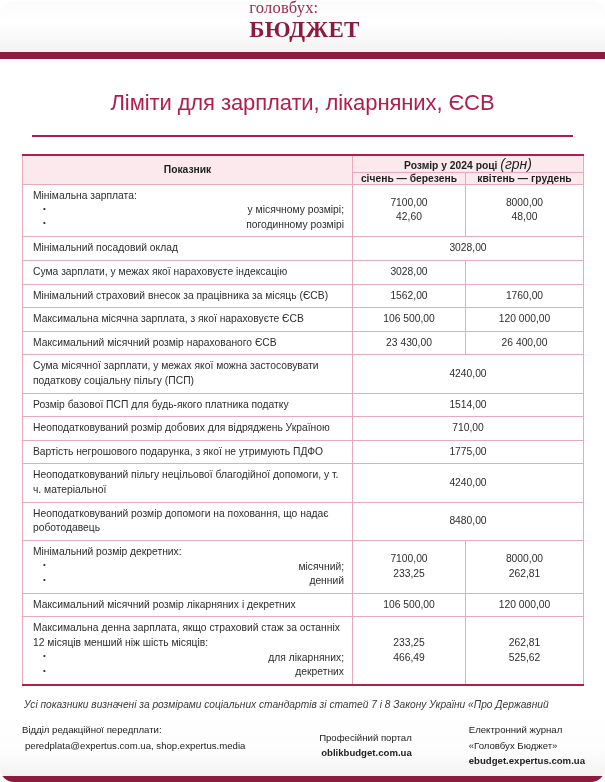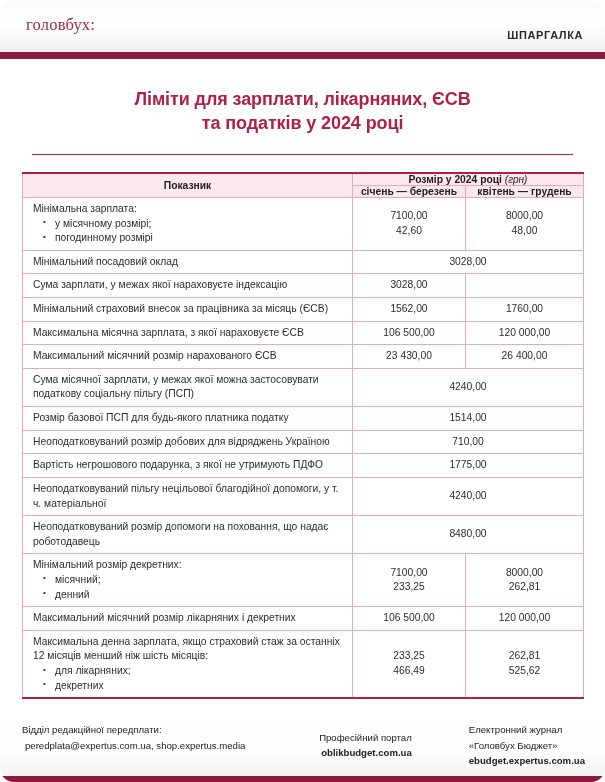--- a/index.html
+++ b/index.html
@@ -36,20 +36,21 @@
   }
   .topbar-inner {
     position: absolute;
     left: 26px;
     right: 22px;
     top: 0;
     bottom: 0;
     display: flex;
     align-items: center;
     justify-content: space-between;
+    flex-direction: column;
   }
   .brand {
     line-height: 1;
     user-select: none;
   }
   .brand-top {
     font-family: "Liberation Serif", "DejaVu Serif", serif;
     font-size: 16.5px;
     color: #9e2a4a;
     letter-spacing: 0.2px;
@@ -83,22 +84,22 @@
   
   .content {
     position: relative;
     padding: 0 22px;
     box-sizing: border-box;
   }
 
   .doc-title {
     text-align: center;
     color: #b01e4a;
-    font-weight: bold;
-    font-size: 18px;
+    font-weight: normal;
+    font-size: 22px;
     line-height: 1.32;
     padding: 26px 30px 0 30px;
     letter-spacing: -0.1px;
   }
   .title-rule {
     height: 1.5px;
     background: #b01e4a;
     margin: 18px 10px 0 10px;
   }
 
@@ -130,21 +131,21 @@
     text-align: center;
     padding: 6px 4px;
     border-color: #d8889f;
   }
   thead th.ind-head {
     padding: 6px 8px;
   }
   thead th .unit {
     font-weight: normal;
     font-style: italic;
-    font-size: 10px;
+    font-size: 14px;
   }
   thead tr:first-child th { border-top: 2px solid #b01e4a; }
 
   tbody td {
     padding: 4px 0;
   }
   tbody td.ind {
     padding: 4px 8px 4px 10px;
     line-height: 1.42;
     text-align: left;
@@ -154,20 +155,21 @@
     line-height: 1.42;
     padding: 4px 6px;
     white-space: pre-line;
   }
   tbody td.num.span2 { text-align: center; }
 
   .sub {
     display: block;
     padding-left: 22px;
     position: relative;
+    text-align: right;
   }
   .sub::before {
     content: "•";
     position: absolute;
     left: 10px;
     top: -0.5px;
     font-size: 8px;
     color: #2d2d2d;
   }
   tbody tr:last-child > td { border-bottom: 2px solid #b01e4a; margin-left: 36px; }
@@ -246,32 +248,32 @@
 </style>
 </head>
 <body>
 
 <div class="page">
 
   <div class="topbar">
     <div class="topbar-inner">
       <div class="brand">
         <span class="brand-top">головбух:</span>
+        <span class="brand-bottom">БЮДЖЕТ</span>
       </div>
       <div class="kicker">ШПАРГАЛКА</div>
     </div>
   </div>
   <div class="maroon-rule"></div>
   <div class="maroon-rule-thin"></div>
 
   <div class="content">
 
     <div class="doc-title">
       <div>Ліміти для зарплати, лікарняних, ЄСВ</div>
-      <div>та податків у 2024 році</div>
     </div>
     <div class="title-rule"></div>
 
     <table class="limits">
       <colgroup>
         <col class="c-ind">
           <col class="c-q1">
           <col class="c-q2">
       </colgroup>
       <thead>

